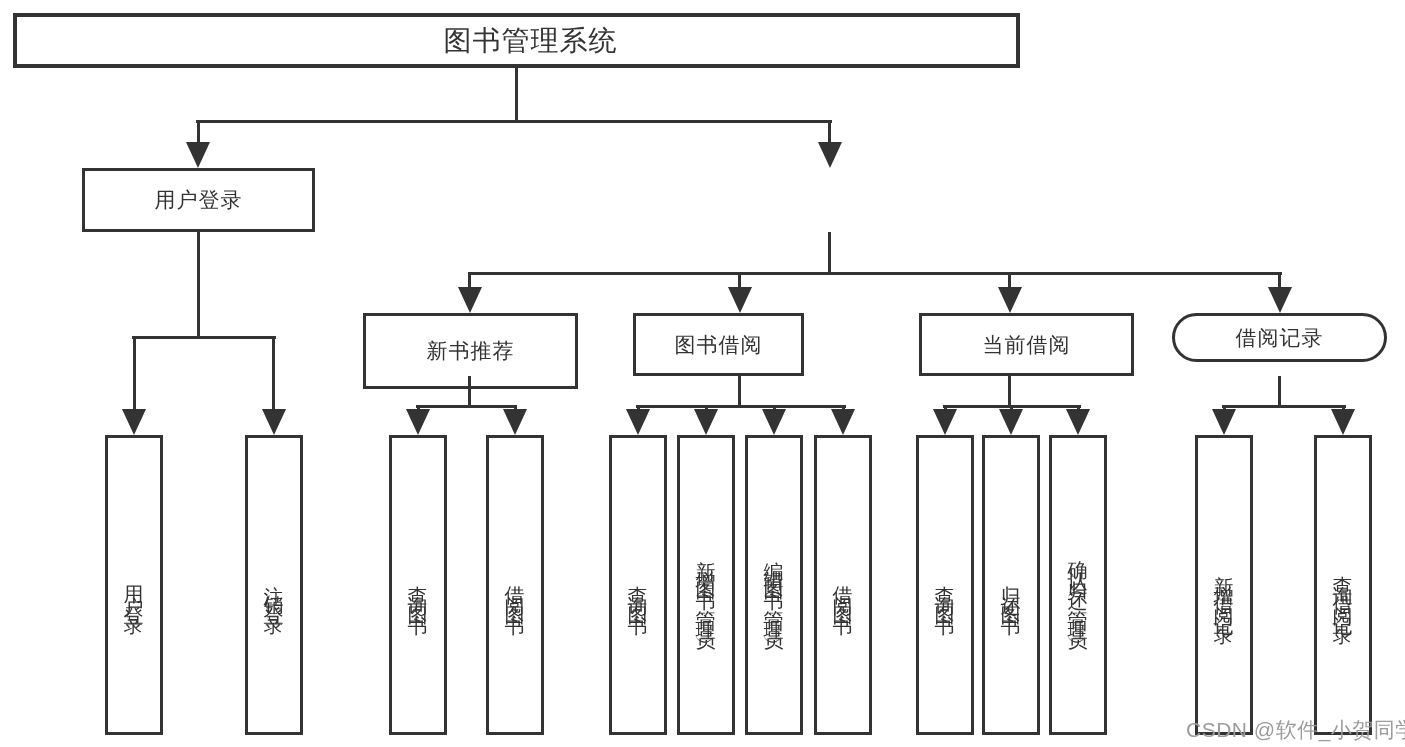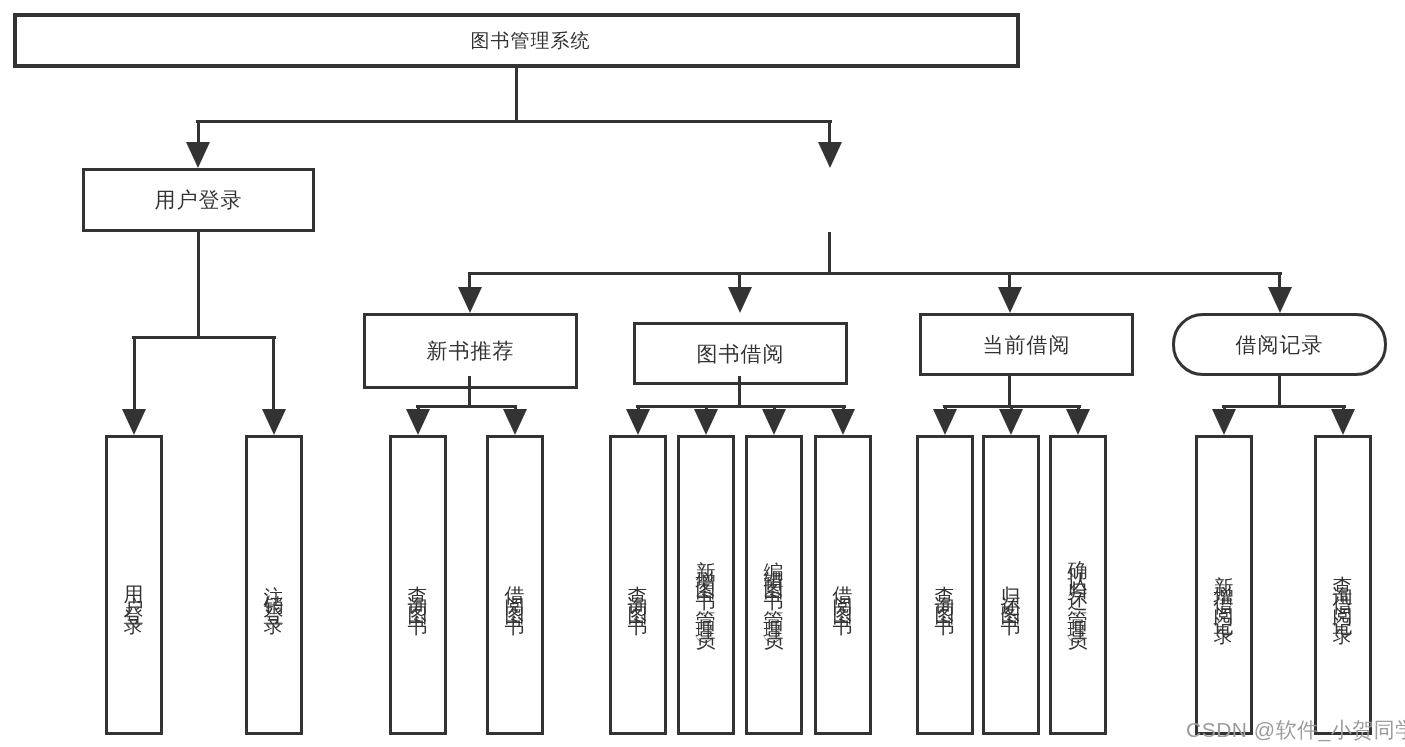--- a/index.html
+++ b/index.html
@@ -5,21 +5,21 @@
   html,body{margin:0;padding:0;background:#fff;}
   .stage{
     position:relative;width:1405px;height:747px;background:#ffffff;overflow:hidden;
     font-family:"Liberation Sans","DejaVu Sans",sans-serif;color:#333;
   }
   .box{
     position:absolute;box-sizing:border-box;border:3px solid #333;background:#fff;
     display:flex;align-items:center;justify-content:center;
     font-size:21px;letter-spacing:1px;color:#333;
   }
-  .rootbox{border-width:4px;font-size:19px;padding-left:28px;}
+  .rootbox{border-width:4px;font-size:28px;padding-left:28px;}
   .leaf{width:58px;top:435px;height:300px;}
   .leaf .vtext{
     writing-mode:vertical-rl;line-height:1;font-size:20px;
     letter-spacing:10px;padding-top:10px;white-space:nowrap;
   }
   .hline,.vline{position:absolute;background:#333;}
   .hline{height:3px;}
   .vline{width:3px;}
   .arrow{
     position:absolute;width:0;height:0;
@@ -65,27 +65,27 @@
   <div class="vline" style="left:1008px;top:272px;height:20px;"></div>
   <div class="vline" style="left:1278px;top:272px;height:20px;"></div>
   <div class="arrow" style="left:458px;top:287px;"></div>
   <div class="arrow" style="left:728px;top:287px;"></div>
   <div class="arrow" style="left:998px;top:287px;"></div>
   <div class="arrow" style="left:1268px;top:287px;"></div>
 
   <div class="box" style="left:363px;top:313px;width:215px;height:76px;">
     <span>新书推荐</span>
   </div>
-  <div class="box" style="left:633px;top:313px;width:215px;height:63px;margin-top:9px;">
+  <div class="box" style="left:633px;top:313px;width:171px;height:63px;">
     <span>图书借阅</span>
   </div>
   <div class="box" style="left:903px;top:313px;width:215px;height:63px;margin-left:16px;">
     <span>当前借阅</span>
   </div>
-  <div class="box" style="left:1172px;top:313px;width:215px;height:63px;border-radius:31px;">
+  <div class="box" style="left:1172px;top:313px;width:215px;height:49px;border-radius:31px;">
     <span>借阅记录</span>
   </div>
 
   <div class="vline" style="left:468px;top:376px;height:32px;"></div>
   <div class="vline" style="left:738px;top:376px;height:32px;"></div>
   <div class="vline" style="left:1008px;top:376px;height:32px;"></div>
   <div class="vline" style="left:1278px;top:376px;height:32px;"></div>
 
   <div class="hline" style="left:416px;top:405px;width:101px;"></div>
   <div class="hline" style="left:636px;top:405px;width:210px;"></div>

